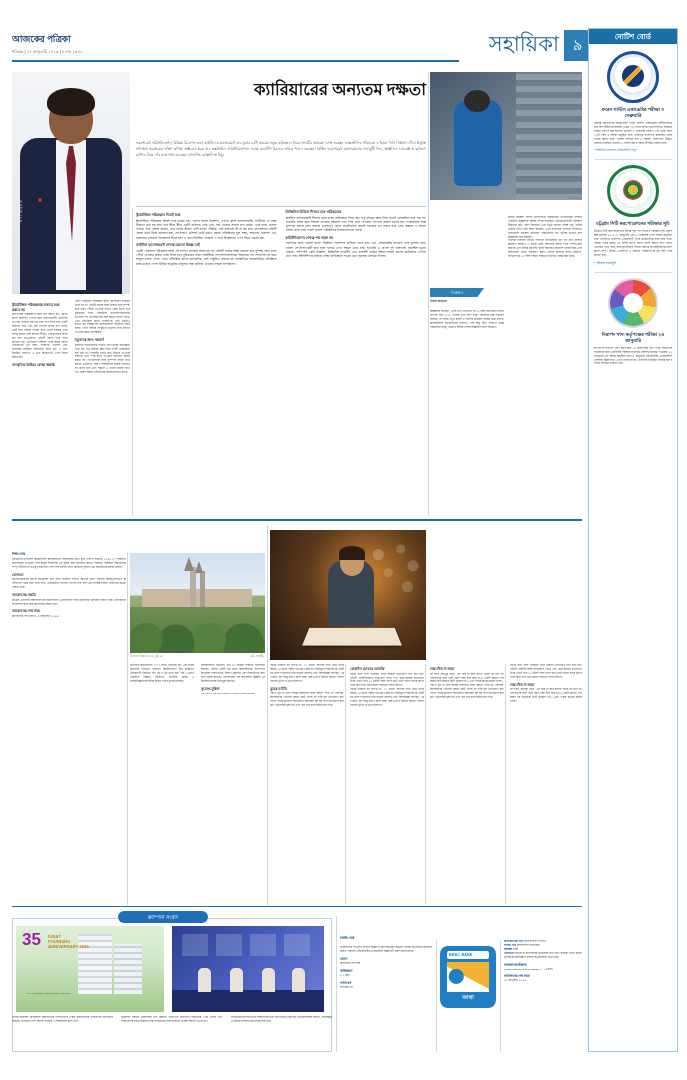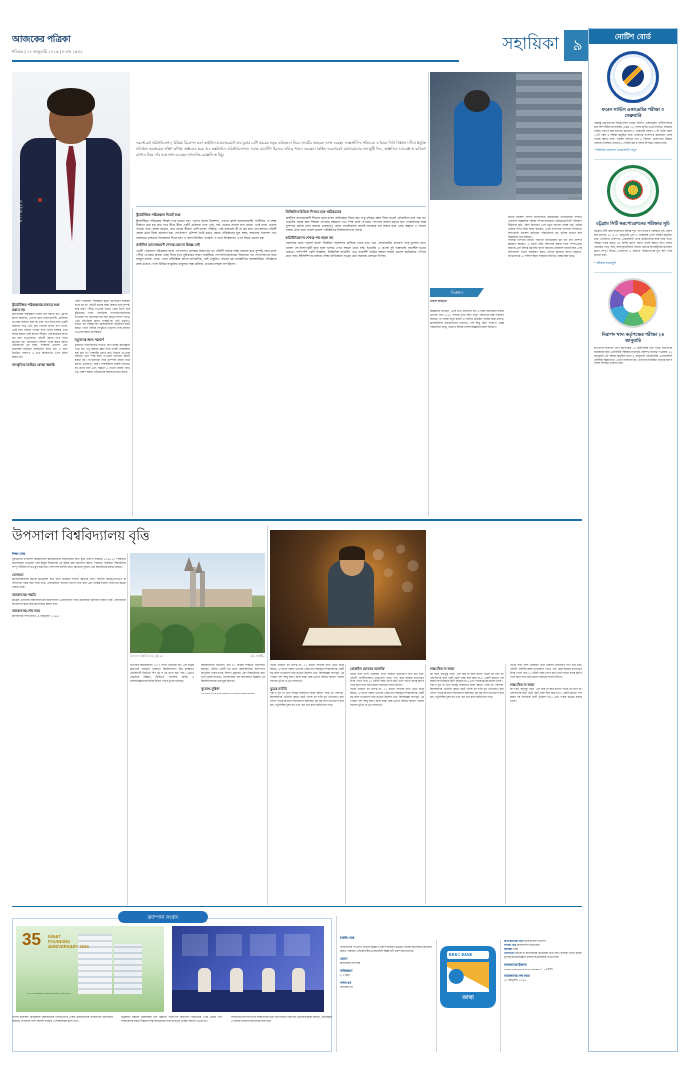--- a/index.html
+++ b/index.html
@@ -17,21 +17,21 @@
   .tiny-copy{font-size:2.7px;line-height:3.9px;text-align:justify;color:#333;overflow:hidden;}
   .sub-h{font-weight:bold;font-size:3.5px;line-height:4.6px;color:#111;margin:3px 0 1px;}
 
   
   .masthead{position:absolute;left:12px;top:30px;width:660px;height:34px;}
   .mast-left{position:absolute;left:0;top:2px;}
   .mast-logo{font-size:9px;font-weight:bold;color:#16426e;letter-spacing:-.2px;font-family:"Liberation Sans",sans-serif;}
   .mast-date{font-size:4px;color:#4a4a4a;margin-top:2px;font-family:"Liberation Sans",sans-serif;}
   .mast-rule{position:absolute;left:0;top:30px;width:447px;height:2.2px;background:#1a6fa8;}
   .section-title{position:absolute;left:447px;top:0px;width:100px;text-align:right;
-      font-size:17px;color:#1a5f90;font-weight:normal;line-height:28px;
+      font-size:21px;color:#1a5f90;font-weight:normal;line-height:28px;
       font-family:"Liberation Serif",serif;}
   .page-badge{position:absolute;left:552px;top:0px;width:27px;height:31px;background:#2e7fb3;color:#fff;
       text-align:center;line-height:31px;font-size:15px;font-family:"Liberation Serif",serif;}
 
   
   .rail{position:absolute;left:588px;top:28px;width:90px;height:1024px;border:1px solid #9fc4dd;
         box-sizing:border-box;background:#fff;}
   .rail-head{height:15px;background:#1a6fa8;color:#fff;text-align:center;font-size:7px;line-height:15px;
         font-family:"Liberation Sans",sans-serif;font-weight:bold;letter-spacing:.3px;}
   .rail-body{padding:4px 5px;box-sizing:border-box;}
@@ -146,21 +146,21 @@
   .campus-badge{position:absolute;left:118px;top:911px;width:90px;height:12px;background:#1f6fb8;color:#fff;
         border-radius:6px;text-align:center;font-size:5px;line-height:12px;font-family:"Liberation Sans",sans-serif;}
   .campus-box{position:absolute;left:12px;top:918px;width:320px;height:134px;border:1px solid #bcd2e2;
         box-sizing:border-box;background:#fff;}
   .ad-photo{position:absolute;left:16px;top:926px;width:148px;height:86px;overflow:hidden;}
   .ad-bg{position:absolute;inset:0;background:linear-gradient(180deg,#dff0d8 0%,#cfe6c4 42%,#9fc98a 100%);}
   .ad-tower{position:absolute;left:62px;top:8px;width:34px;height:60px;
         background:repeating-linear-gradient(0deg,#f2f4f6 0 4px,#cfd8e0 4px 6px);}
   .ad-tower2{position:absolute;left:98px;top:18px;width:28px;height:50px;
         background:repeating-linear-gradient(0deg,#eef1f4 0 4px,#c7d2db 4px 6px);}
-  .ad-35{position:absolute;left:6px;top:4px;font-size:17px;font-weight:bold;color:#a16207;
+  .ad-35{position:absolute;left:6px;top:4px;font-size:17px;font-weight:bold;color:#a21caf;
         font-family:"Liberation Sans",sans-serif;text-align:right;}
   .ad-txt{position:absolute;left:32px;top:8px;font-size:4.2px;font-weight:bold;color:#b8891f;line-height:5px;
         font-family:"Liberation Sans",sans-serif;}
   .ad-sub{position:absolute;left:10px;top:66px;font-size:2.8px;color:#2b6b35;font-style:italic;}
   .panel-photo{position:absolute;left:172px;top:926px;width:152px;height:86px;overflow:hidden;background:#2b3f8f;}
   .pp-bg{position:absolute;inset:0;background:linear-gradient(135deg,#2c3f91 0%,#4a5fc0 50%,#6e7fd6 100%);}
   .pp-stage{position:absolute;left:0;bottom:0;width:152px;height:22px;background:#1d2a63;}
   .pp-p{position:absolute;bottom:20px;width:13px;height:24px;background:#e8e2d8;border-radius:5px 5px 0 0;}
   .pp-scr{position:absolute;left:10px;top:8px;width:132px;height:22px;
         background:repeating-linear-gradient(90deg,rgba(255,255,255,.18) 0 26px,transparent 26px 34px);}
@@ -233,20 +233,21 @@
     <div class="lp-body"></div>
     <div class="lp-shirt"></div>
     <div class="lp-head"></div>
     <div class="lp-hair"></div>
     <div class="lp-tie"></div>
     <div class="lp-pin"></div>
     <div class="lp-vname">ছবি: সংগৃহীত</div>
   </div>
 
   <div class="lead-head">
+    <div>ক্যারিয়ারের অন্যতম দক্ষতা</div>
   </div>
 
   <div class="lead-intro">করপোরেট কমিউনিকেশন, মিডিয়া রিলেশন এবং ক্রাইসিস ম্যানেজমেন্টে এক যুগের বেশি সময়ের সমৃদ্ধ অভিজ্ঞতা নিয়ে তানভীর আহমেদ কাজ করছেন আন্তর্জাতিক পরিসরে। বর্তমানে তিনি বিশ্বখ্যাত চীনা প্রযুক্তি প্রতিষ্ঠান হুয়াওয়ের দক্ষিণ এশিয়া অঞ্চলের হেড অব এক্সটার্নাল কমিউনিকেশনস অ্যান্ড মার্কেটিং হিসেবে দায়িত্ব পালন করছেন। বৈশ্বিক করপোরেট যোগাযোগের নানামুখী দিক, আঞ্চলিক চ্যালেঞ্জ ও ভবিষ্যৎ কৌশল নিয়ে তাঁর সঙ্গে কথা বলেছেন সাংবাদিক মোস্তাফিজ মিঠু।</div>
 
   <div class="hrule" style="left:136px;top:206px;width:290px;height:1px;"></div>
 
   <div class="lead-cols">
     <div class="sub-h">স্ট্র্যাটেজিক পরিকল্পনা দিয়েই শুরু</div>
     <div class="body-copy">স্ট্র্যাটেজিক পরিকল্পনা দিয়েই শুরু করতে হয়। এরপর আসে রিলেশন, এরপর ব্র্যান্ড ম্যানেজমেন্ট। প্রার্থীদের যে লক্ষ্য নির্ধারণ করা হয় তার পথে ধীরে ধীরে একটি কাঠামো গড়ে ওঠে, যার ভেতরে নানান ধাপ থাকে। এরই মধ্যে কোনো পার্থক্য গড়ে তোলা দরকার, তবে কাজে ধীরতা বেশি কাজে পৌঁছায়। সেই বাস্তবতা কী বা কম হয়ে সেগুলোতে প্রতিটি ক্ষেত্রে মাথা নিয়ে আসতে হয়। যোগাযোগ কৌশল তৈরি করার ক্ষেত্রে প্রতিষ্ঠানের মূল লক্ষ্য, দর্শকদের প্রত্যাশা এবং বাজারের বাস্তবতা বিবেচনায় নিতে হয়। এ জন্য নিয়মিত গবেষণা ও তথ্য বিশ্লেষণের ওপর নির্ভর করতে হয়।</div>
     <div class="sub-h">ক্রাইসিস ম্যানেজমেন্ট শেখার কোনো বিকল্প নেই</div>
@@ -282,21 +283,20 @@
   <div class="space-col-r">
     <div class="tiny-copy">চীনের মহাকাশ স্টেশন থিয়ানগংয়ে অবস্থানরত নভোচারীরা সম্প্রতি একাধিক বৈজ্ঞানিক পরীক্ষা সম্পন্ন করেছেন। মাইক্রোগ্র্যাভিটি পরিবেশে উদ্ভিদের বৃদ্ধি, কোষ বিভাজন এবং নতুন ধরনের সংকর ধাতু তৈরির প্রক্রিয়া নিয়ে তাঁরা কাজ করছেন। এসব গবেষণার ফলাফল ভবিষ্যতে দীর্ঘমেয়াদি মহাকাশ অভিযান পরিচালনায় বড় ভূমিকা রাখবে বলে বিজ্ঞানীরা মনে করছেন।</div>
     <div class="tiny-copy">শেনঝৌ মিশনের মাধ্যমে পাঠানো নভোচারীরা ছয় মাস ধরে স্টেশনে অবস্থান করবেন। এ সময়ে তাঁরা স্টেশনের বাইরে গিয়ে স্পেসওয়াক করবেন এবং বিভিন্ন যন্ত্রপাতি স্থাপন করবেন। মহাকাশে মানবদেহের ওপর দীর্ঘমেয়াদি প্রভাব পর্যবেক্ষণ করাও তাঁদের অন্যতম কাজ। রক্তচাপ, হাড়ের ঘনত্ব ও পেশির শক্তির পরিবর্তন নিয়মিত রেকর্ড করা হচ্ছে।</div>
   </div>
   <div class="space-col-l">
     <div class="tiny-copy">বিজ্ঞানীরা বলছেন, এসব তথ্য ভবিষ্যতে চাঁদ ও মঙ্গল অভিযানে কাজে লাগবে। চীন ২০৩০ সালের মধ্যে চাঁদে মানুষ পাঠানোর লক্ষ্য নির্ধারণ করেছে। সে লক্ষ্যে নতুন রকেট ও ল্যান্ডিং মডিউল তৈরির কাজ চলছে। আন্তর্জাতিক সহযোগিতার মাধ্যমেও বেশ কিছু যৌথ গবেষণা প্রকল্প পরিচালিত হচ্ছে, যেখানে বিভিন্ন দেশের বিজ্ঞানীরা অংশ নিচ্ছেন।</div>
   </div>
 
   <div class="hrule" style="left:12px;top:519px;width:570px;height:1.6px;background:#1a6fa8;"></div>
 
-  <div class="ups-head">উপসালা বিশ্ববিদ্যালয় বৃত্তি</div>
   <div class="ups-tag">শিক্ষা ডেস্ক</div>
 
   <div class="ups-photo">
     <div class="up-sky"></div>
     <div class="up-bldg"></div>
     <div class="up-spire"></div>
     <div class="up-spire2"></div>
     <div class="up-roof"></div>
     <div class="up-roof2"></div>
     <div class="up-trees"></div>

